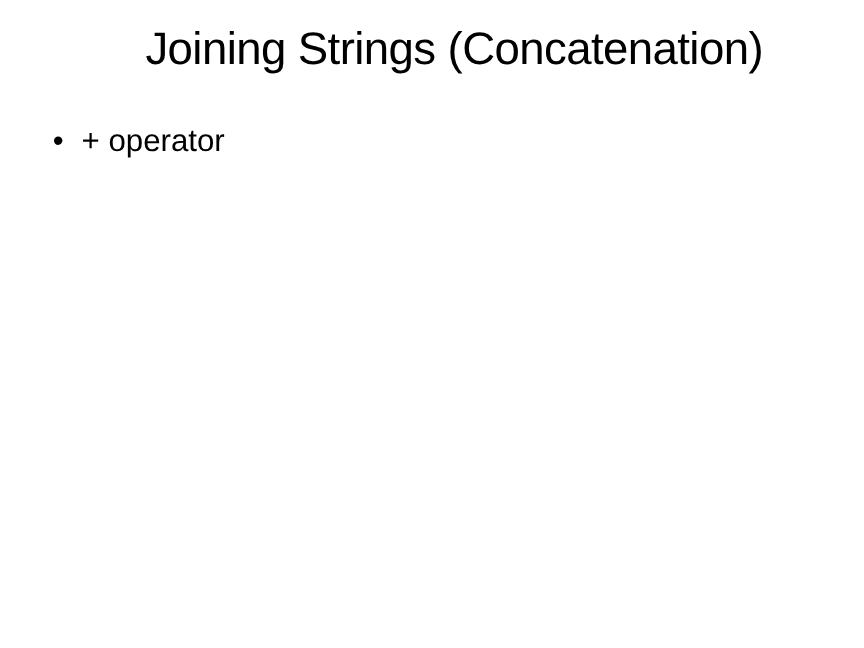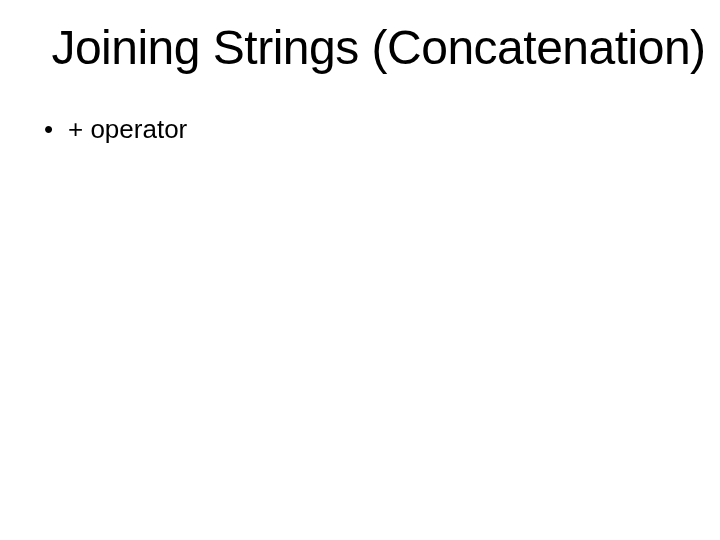--- a/index.html
+++ b/index.html
@@ -9,21 +9,21 @@
     }
     body {
       width: 720px;
       height: 540px;
       background: #ffffff;
       font-family: Arial, Helvetica, sans-serif;
       color: #000000;
       padding-top: 20px;
     }
     .slide-title {
-      font-size: 48px;
+      font-size: 38px;
       font-weight: 400;
       text-align: center;
       margin-bottom: 36px;
       letter-spacing: -0.5px;
       margin-left: 37px;
     }
     .body-content {
       padding-left: 40px;
       padding-right: 40px;
     }

